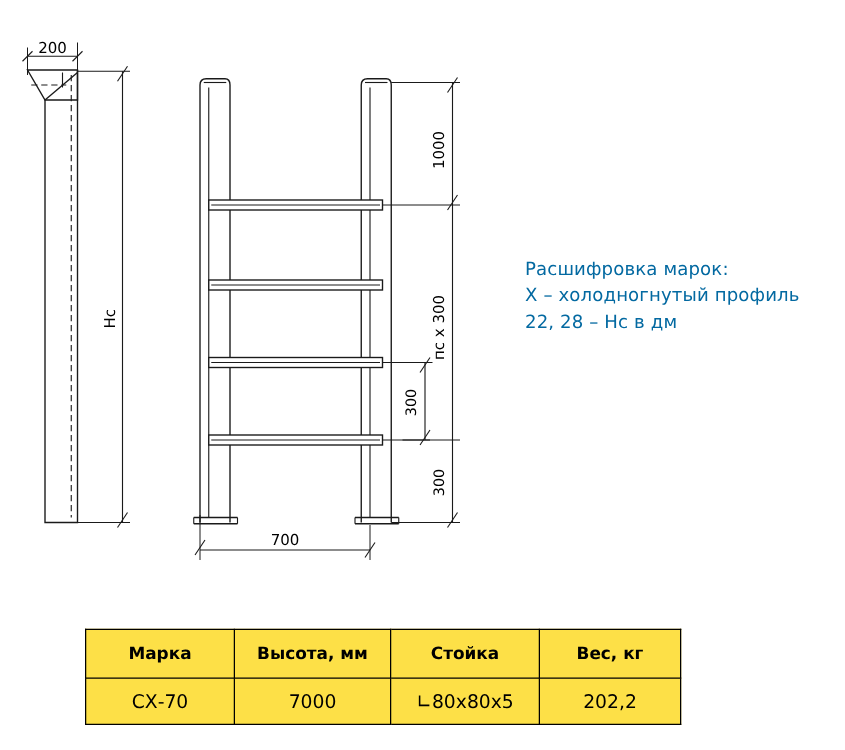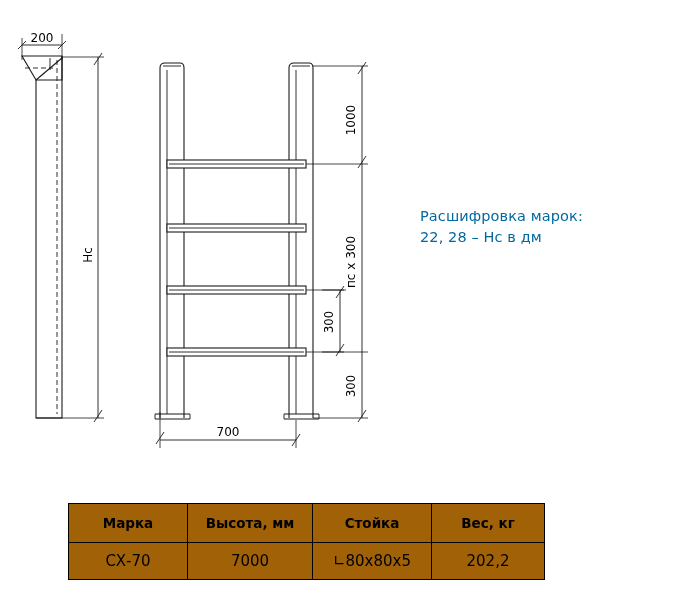--- a/index.html
+++ b/index.html
@@ -42,21 +42,21 @@
     line-height: 21px;
     color: #0369a1;
     white-space: nowrap;
     letter-spacing: 0.1px;
   }
   .spec-table {
     position: absolute;
     left: 68px;
     top: 503px;
     border-collapse: collapse;
-    background: #a16207;
+    background: #fde047;
   }
   .spec-table td, .spec-table th {
     border: 1px solid #000000;
     text-align: center;
     vertical-align: middle;
     font-family: "DejaVu Sans", "Liberation Sans", sans-serif;
     padding: 0;
   }
   .spec-table th {
     font-size: 13.5px;
@@ -237,20 +237,21 @@
         <line class="ln-thin" x1="160" y1="440" x2="296" y2="440"></line>
         <line class="ln-thin" x1="156" y1="444" x2="164" y2="432"></line>
         <line class="ln-thin" x1="292" y1="446" x2="300" y2="434"></line>
         <text class="dim-text" x="228" y="436" text-anchor="middle">700</text>
       </g>
     </g>
   </svg>
 
   <div class="legend-block">
     <div class="legend-line">Расшифровка марок:</div>
+    <div class="legend-line">Х – холодногнутый профиль</div>
     <div class="legend-line">22, 28 – Нс в дм</div>
   </div>
 
   <table class="spec-table">
     <thead>
       <tr>
         <th class="col-marka">Марка</th>
         <th class="col-height">Высота, мм</th>
         <th class="col-post">Стойка</th>
         <th class="col-weight">Вес, кг</th>

